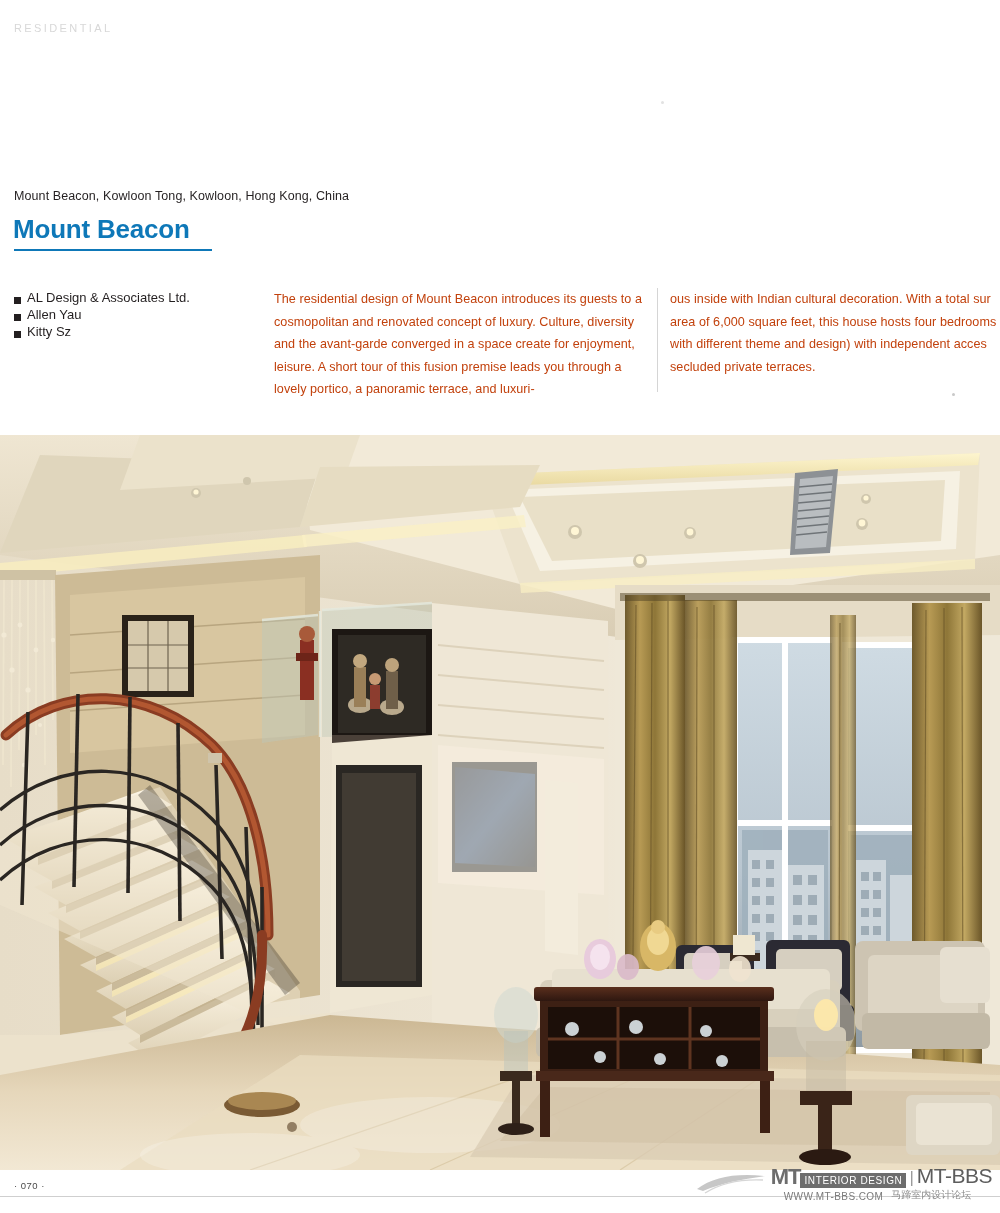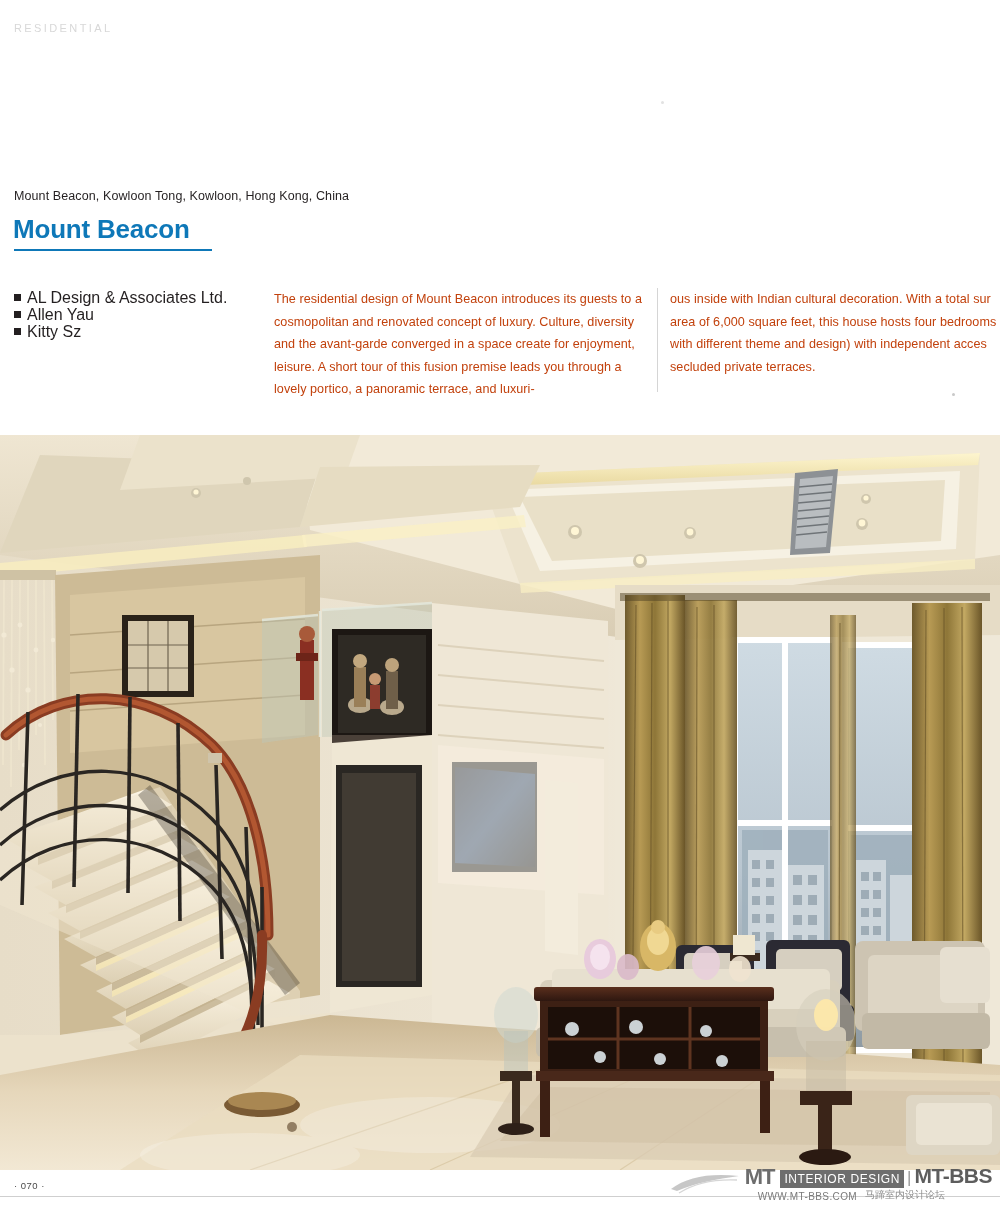--- a/index.html
+++ b/index.html
@@ -56,22 +56,22 @@
 
   
   .credits {
     position: absolute;
     left: 14px;
     top: 290px;
     width: 230px;
   }
   .credit-line {
     display: flex;
-    align-items: flex-start;
-    font-size: 16px;
+    align-items: center;
+    font-size: 13px;
     line-height: 16px;
     color: #231f20;
     margin-bottom: 1px;
   }
   .credit-bullet {
     width: 7px;
     height: 7px;
     background: #231f20;
     margin-right: 6px;
     margin-top: 4px;
@@ -164,39 +164,39 @@
   .wm-mt {
     font-size: 22px;
     font-weight: bold;
     color: #6d6d6d;
     letter-spacing: -1px;
     line-height: 22px;
   }
   .wm-box {
     background: #6d6d6d;
     color: #ffffff;
-    font-size: 12px;
+    font-size: 10px;
     letter-spacing: 0.6px;
     padding: 2px 4px;
-    margin-left: 6px;
+    margin-left: 0;
   }
   .wm-url {
     font-size: 10px;
     color: #7a7a7a;
     margin-left: 13px;
     letter-spacing: 0.4px;
   }
   .wm-sep {
     color: #9a9a9a;
     font-size: 17px;
     margin: 0 3px;
   }
   .wm-bbs {
     font-size: 21px;
-    font-weight: bold;
+    font-weight: normal;
     color: #5d5d5d;
     letter-spacing: -0.5px;
   }
   .wm-cn {
     font-size: 10px;
     color: #8a8a8a;
     margin-left: 8px;
   }
   .wm-right {
     display: flex;

